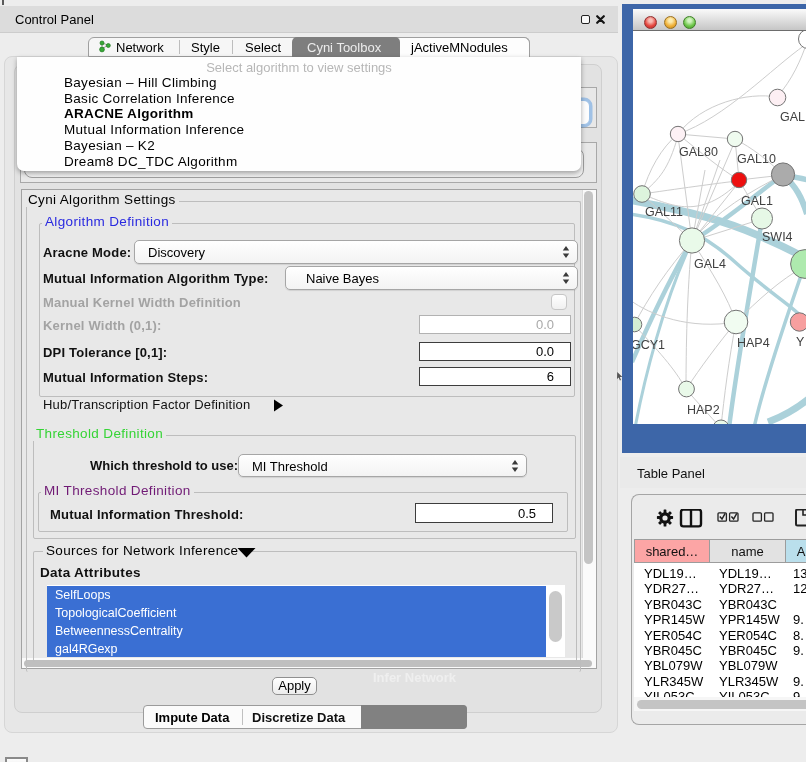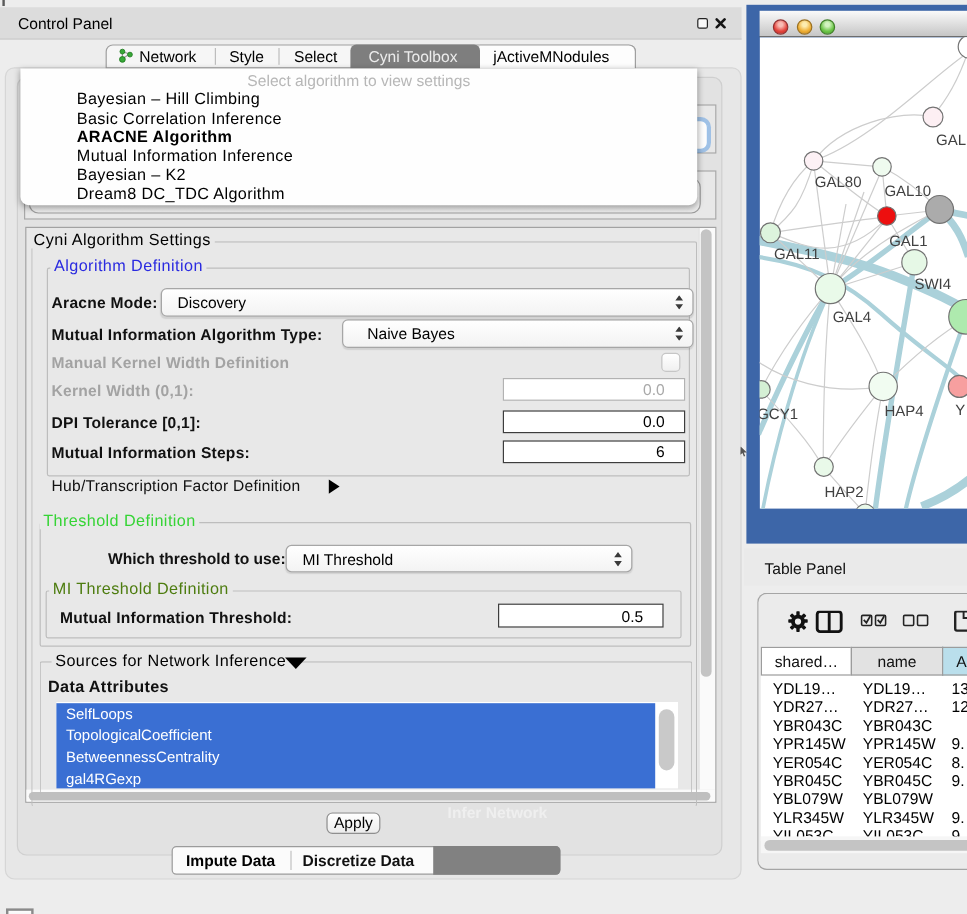--- a/index.html
+++ b/index.html
@@ -115,21 +115,21 @@
 
 <div class="lbl abs" style="left:90px;top:458px;letter-spacing:0;">Which threshold to use:</div>
 <div class="combo" style="left:238px;top:454px;width:287px;height:21px;">
   <span class="ct">MI Threshold</span>
   <svg class="spin" viewBox="0 0 8 12">
       <path d="M4 0 L7.2 4.4 L0.8 4.4 Z M4 12 L7.2 7.6 L0.8 7.6 Z" fill="#3a3a3a"></path>
     </svg>
 </div>
 
 <div class="fs" style="left:38px;top:492px;width:528px;height:38px;"></div>
-<div class="fst" style="left:41px;top:483px;background:#e8e8e8;color:#4d7c0f;text-align:right;">MI Threshold Definition</div>
+<div class="fst" style="left:41px;top:483px;background:#e8e8e8;color:#701a75;text-align:right;">MI Threshold Definition</div>
 
 <div class="lbl abs" style="left:50px;top:507px;">Mutual Information Threshold:</div>
 <div class="field" style="left:415px;top:503px;width:138px;height:20px;">0.5</div>
 
 <div class="fs" style="left:33px;top:551px;width:542px;height:110px;border-bottom:none;"></div>
 <div class="fst" style="left:43px;top:543px;background:#e8e8e8;">Sources for Network Inference</div>
 <svg class="abs" style="left:237px;top:547px;" width="19" height="11" viewBox="0 0 19 11">
     <path d="M0.5 1 L18.5 1 L9.5 10.5 Z" fill="#000"></path>
   </svg>
 
@@ -276,21 +276,21 @@
     <path d="M63.8 7.6 L66 10 L69.2 4.4" stroke-width="1.5"></path>
     <path d="M75.4 7.6 L77.6 10 L80.8 4.4" stroke-width="1.5"></path>
     <rect x="97" y="3.8" width="8.4" height="8.4" rx="1"></rect>
     <rect x="108.6" y="3.8" width="8.4" height="8.4" rx="1"></rect>
     <rect x="140" y="0.5" width="12" height="16" rx="1.5" stroke-width="2"></rect>
     <path d="M147 0.5 L147 6 L152 6" stroke-width="1.6"></path>
   </g>
 </svg>
 
 <div class="abs" style="left:634px;top:539px;width:172px;height:162px;background:#ffffff;"></div>
-<div class="abs" style="left:634px;top:539px;width:76px;height:24px;background:#ffffff;border:1px solid #9c9c9c;box-sizing:border-box;text-align:center;font-size:13px;line-height:23px;color:#111;">shared…</div>
+<div class="abs" style="left:634px;top:539px;width:76px;height:24px;background:#fca5a5;border:1px solid #9c9c9c;box-sizing:border-box;text-align:center;font-size:13px;line-height:23px;color:#111;">shared…</div>
 <div class="abs" style="left:709px;top:539px;width:77px;height:24px;background:#e2e2e2;border:1px solid #9c9c9c;box-sizing:border-box;text-align:center;font-size:13px;line-height:23px;color:#111;">name</div>
 <div class="abs" style="left:785px;top:539px;width:21px;height:24px;background:#badfec;border:1px solid #9c9c9c;border-right:none;box-sizing:border-box;font-size:13px;line-height:23px;color:#111;">&nbsp;&nbsp;&nbsp;A</div>
 <div class="abs" style="left:644px;top:566px;font-size:13px;color:#000;line-height:15.4px;">YDL19…<br>YDR27…<br>YBR043C<br>YPR145W<br>YER054C<br>YBR045C<br>YBL079W<br>YLR345W<br>YIL053C</div>
 <div class="abs" style="left:719px;top:566px;font-size:13px;color:#000;line-height:15.4px;">YDL19…<br>YDR27…<br>YBR043C<br>YPR145W<br>YER054C<br>YBR045C<br>YBL079W<br>YLR345W<br>YIL053C</div>
 <div class="abs" style="left:793px;top:566px;font-size:13px;color:#000;line-height:15.4px;">13<br>12<br>&nbsp;<br>9.<br>8.<br>9.<br>&nbsp;<br>9.<br>9.</div>
 <div class="abs" style="left:634px;top:697px;width:172px;height:14px;background:#f6f6f6;"></div>
 <div class="abs" style="left:637px;top:700px;width:169px;height:9px;background:#c4c4c4;border-radius:5px 0 0 5px;"></div>
 
 <svg class="abs" style="left:616px;top:372px;" width="7" height="9" viewBox="0 0 7 9">
   <path d="M1.2 0 L6.4 5 L3.8 5.1 L5 7.9 L3.9 8.4 L2.7 5.6 L1 7 Z" fill="#555"></path>

